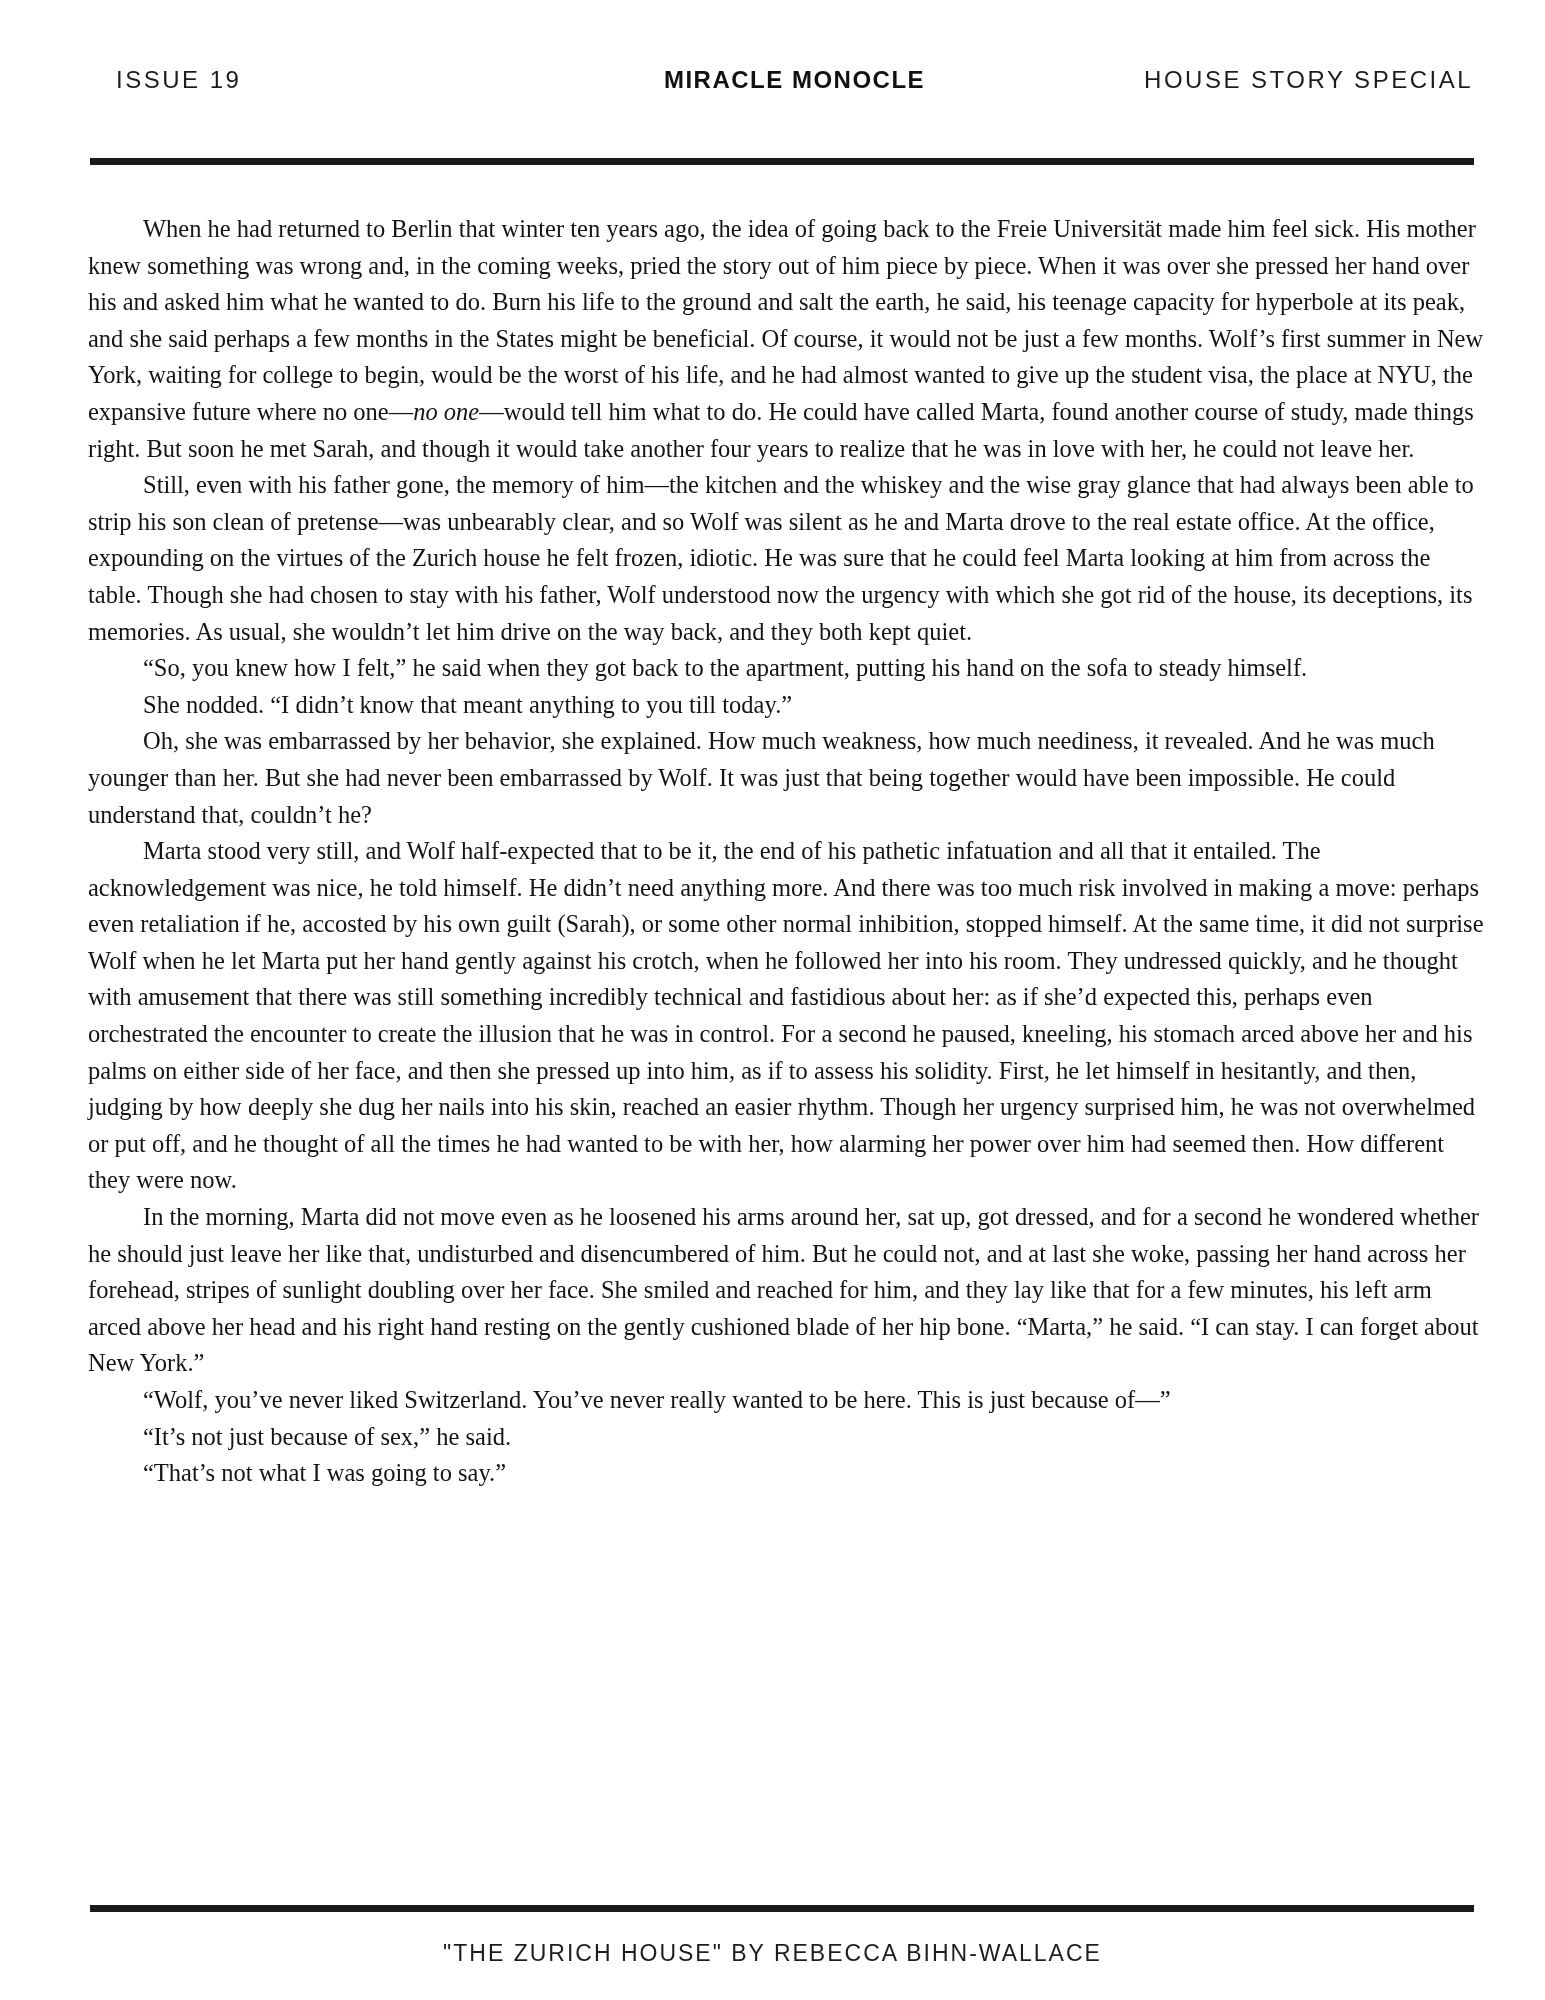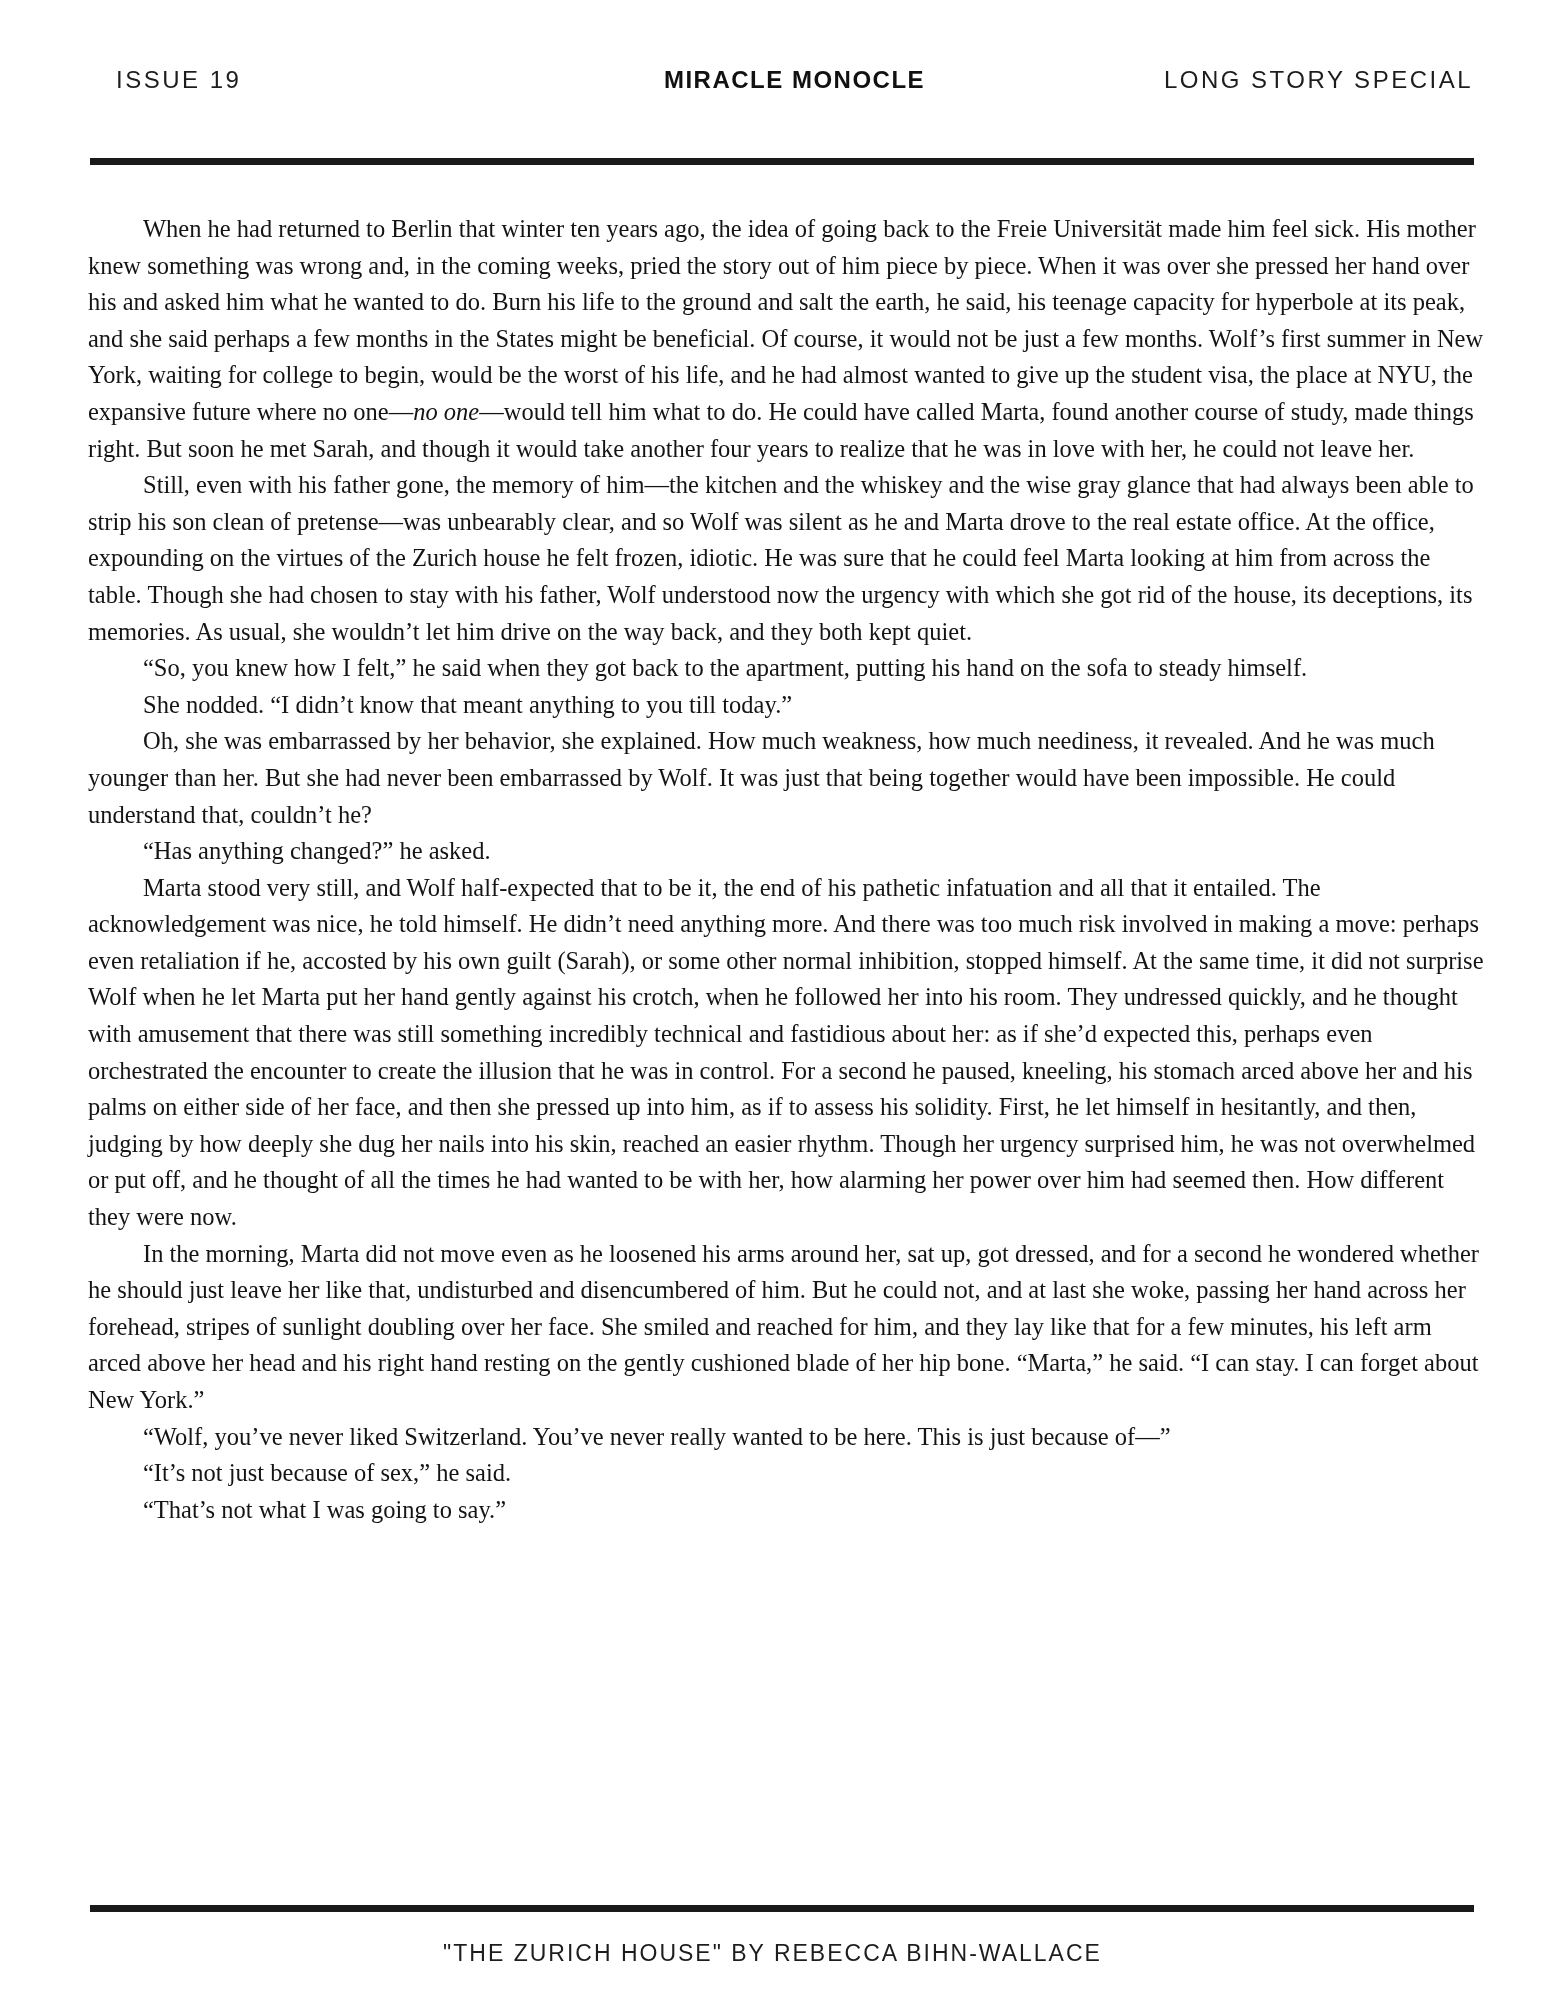--- a/index.html
+++ b/index.html
@@ -64,32 +64,31 @@
   }
 </style>
 </head>
 <body>
 
 <div class="page">
 
   <div class="running-header">
     <span class="hdr-left">ISSUE 19</span>
     <span class="hdr-center">MIRACLE MONOCLE</span>
-    <span class="hdr-right">LONG STORY SPECIAL</span>
+    <span class="hdr-right">HOUSE STORY SPECIAL</span>
   </div>
 
   <div class="rule rule-top"></div>
 
   <div class="story">
       <p><span>When he had returned to Berlin that winter ten years ago, the idea of going back to the Freie Universität made him feel sick. His mother knew something was wrong and, in the coming weeks, pried the story out of him piece by piece. When it was over she pressed her hand over his and asked him what he wanted to do. Burn his life to the ground and salt the earth, he said, his teenage capacity for hyperbole at its peak, and she said perhaps a few months in the States might be beneficial. Of course, it would not be just a few months. Wolf’s first summer in New York, waiting for college to begin, would be the worst of his life, and he had almost wanted to give up the student visa, the place at NYU, the expansive future where no one—</span><em>no one</em><span>—would tell him what to do. He could have called Marta, found another course of study, made things right. But soon he met Sarah, and though it would take another four years to realize that he was in love with her, he could not leave her.</span></p>
       <p><span>Still, even with his father gone, the memory of him—the kitchen and the whiskey and the wise gray glance that had always been able to strip his son clean of pretense—was unbearably clear, and so Wolf was silent as he and Marta drove to the real estate office. At the office, expounding on the virtues of the Zurich house he felt frozen, idiotic. He was sure that he could feel Marta looking at him from across the table. Though she had chosen to stay with his father, Wolf understood now the urgency with which she got rid of the house, its deceptions, its memories. As usual, she wouldn’t let him drive on the way back, and they both kept quiet.</span></p>
       <p><span>“So, you knew how I felt,” he said when they got back to the apartment, putting his hand on the sofa to steady himself.</span></p>
       <p><span>She nodded. “I didn’t know that meant anything to you till today.”</span></p>
       <p><span>Oh, she was embarrassed by her behavior, she explained. How much weakness, how much neediness, it revealed. And he was much younger than her. But she had never been embarrassed by Wolf. It was just that being together would have been impossible. He could understand that, couldn’t he?</span></p>
-      <p><span>“Has anything changed?” he asked.</span></p>
       <p><span>Marta stood very still, and Wolf half-expected that to be it, the end of his pathetic infatuation and all that it entailed. The acknowledgement was nice, he told himself. He didn’t need anything more. And there was too much risk involved in making a move: perhaps even retaliation if he, accosted by his own guilt (Sarah), or some other normal inhibition, stopped himself. At the same time, it did not surprise Wolf when he let Marta put her hand gently against his crotch, when he followed her into his room. They undressed quickly, and he thought with amusement that there was still something incredibly technical and fastidious about her: as if she’d expected this, perhaps even orchestrated the encounter to create the illusion that he was in control. For a second he paused, kneeling, his stomach arced above her and his palms on either side of her face, and then she pressed up into him, as if to assess his solidity. First, he let himself in hesitantly, and then, judging by how deeply she dug her nails into his skin, reached an easier rhythm. Though her urgency surprised him, he was not overwhelmed or put off, and he thought of all the times he had wanted to be with her, how alarming her power over him had seemed then. How different they were now.</span></p>
       <p><span>In the morning, Marta did not move even as he loosened his arms around her, sat up, got dressed, and for a second he wondered whether he should just leave her like that, undisturbed and disencumbered of him. But he could not, and at last she woke, passing her hand across her forehead, stripes of sunlight doubling over her face. She smiled and reached for him, and they lay like that for a few minutes, his left arm arced above her head and his right hand resting on the gently cushioned blade of her hip bone. “Marta,” he said. “I can stay. I can forget about New York.”</span></p>
       <p><span>“Wolf, you’ve never liked Switzerland. You’ve never really wanted to be here. This is just because of—”</span></p>
       <p><span>“It’s not just because of sex,” he said.</span></p>
       <p><span>“That’s not what I was going to say.”</span></p>
     </div>
 
   <div class="rule rule-bottom"></div>
 
   <div class="footer-caption">"THE ZURICH HOUSE" BY REBECCA BIHN-WALLACE</div>

